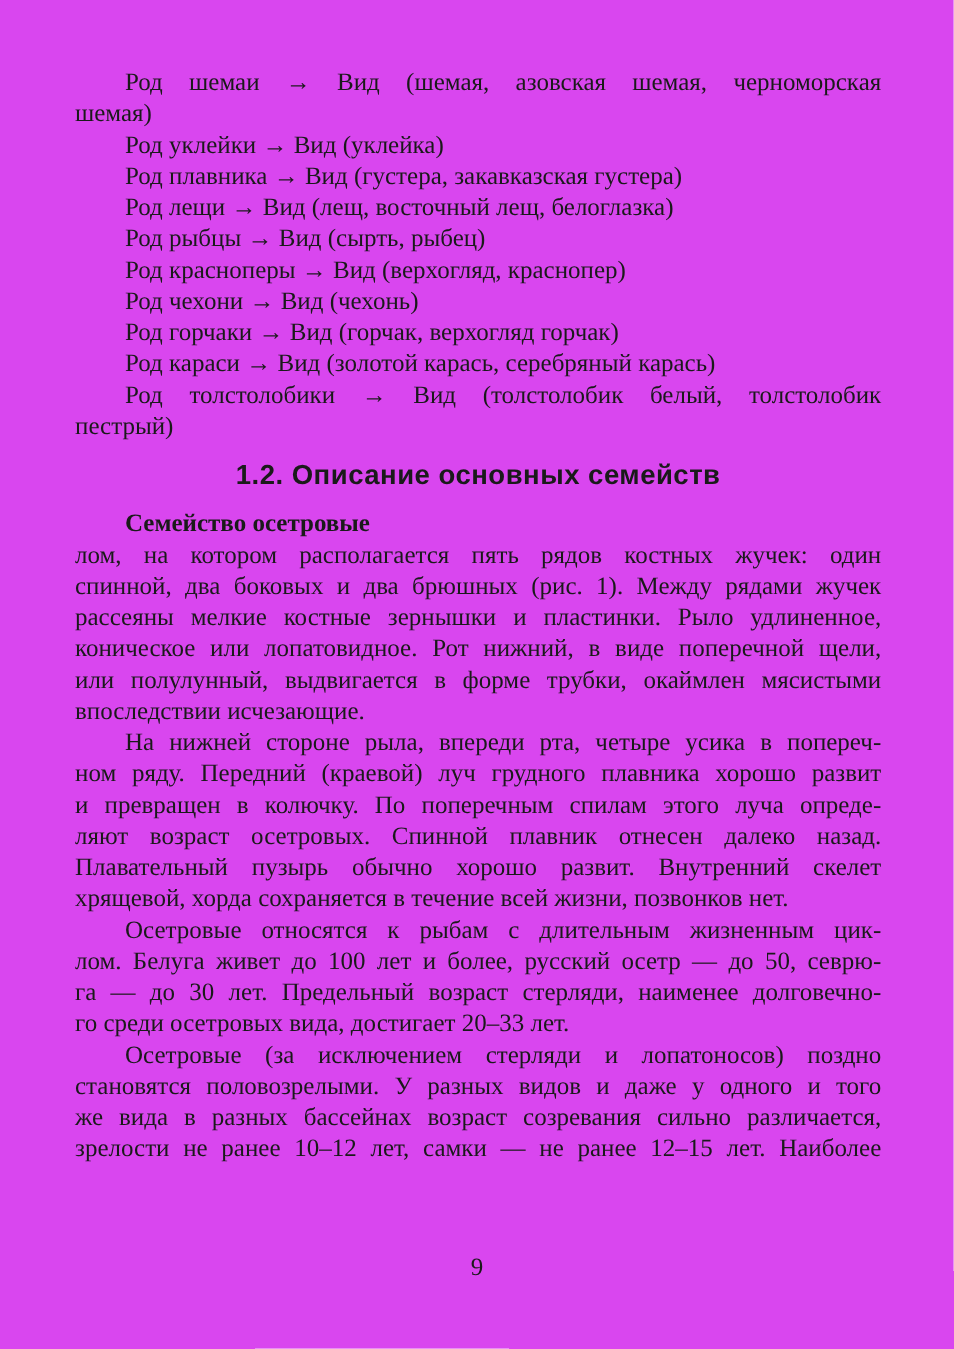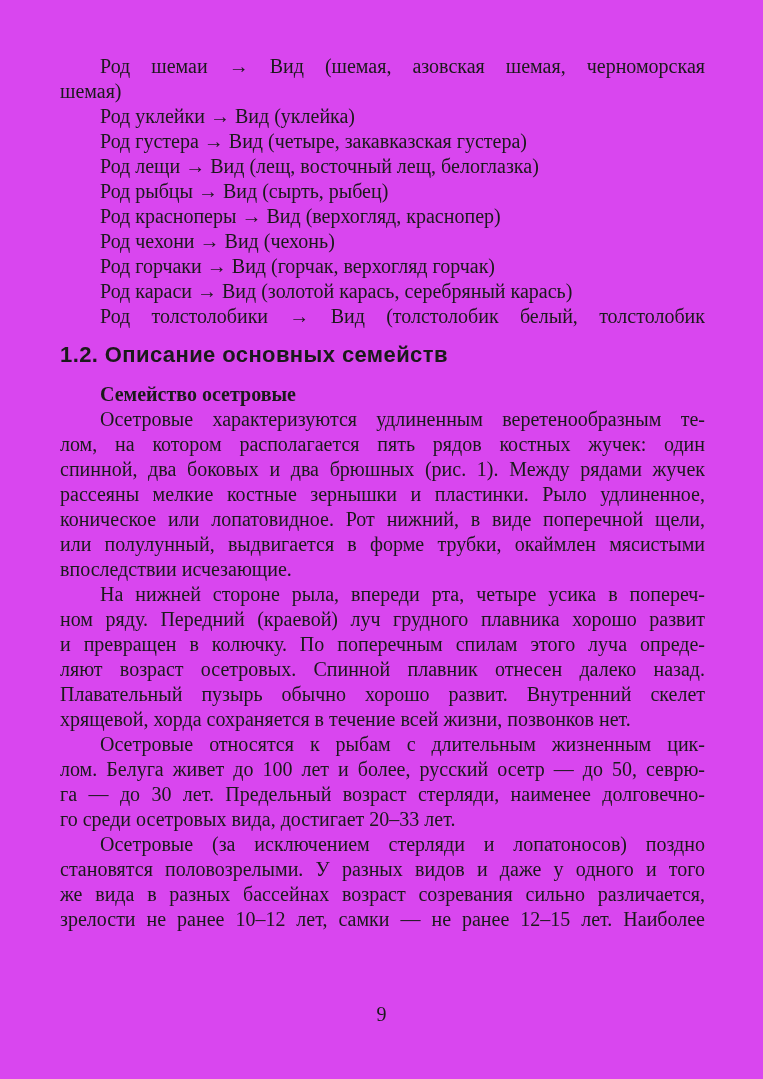--- a/index.html
+++ b/index.html
@@ -19,21 +19,21 @@
     line-height:25px;
   }
   .line{white-space:normal;}
   .just{text-align:justify;text-align-last:justify;}
   .indent{text-indent:40px;}
   .heading{
     font-family:"Liberation Sans", sans-serif;
     font-weight:700;
     font-size:22px;
     line-height:30px;
-    text-align:left;
+    text-align:center;
     letter-spacing:0.4px;
     margin-top:11px;
     margin-bottom:12px;
   }
   .subheading{
     font-weight:700;
     text-indent:40px;
   }
   .pagenum{
     position:absolute;
@@ -49,36 +49,36 @@
 </head>
 <body>
 
 <div class="page">
   <div class="content">
 
     <div>
       <div class="line just indent">Род шемаи → Вид (шемая, азовская шемая, черноморская</div>
       <div class="line">шемая)</div>
       <div class="line indent">Род уклейки → Вид (уклейка)</div>
-      <div class="line indent">Род густера → Вид (четыре, закавказская густера)</div>
+      <div class="line indent">Род плавника → Вид (густера, закавказская густера)</div>
       <div class="line indent">Род лещи → Вид (лещ, восточный лещ, белоглазка)</div>
       <div class="line indent">Род рыбцы → Вид (сырть, рыбец)</div>
       <div class="line indent">Род красноперы → Вид (верхогляд, краснопер)</div>
       <div class="line indent">Род чехони → Вид (чехонь)</div>
       <div class="line indent">Род горчаки → Вид (горчак, верхогляд горчак)</div>
       <div class="line indent">Род караси → Вид (золотой карась, серебряный карась)</div>
       <div class="line just indent">Род толстолобики → Вид (толстолобик белый, толстолобик</div>
+      <div class="line">пестрый)</div>
     </div>
 
     <div class="heading">1.2. Описание основных семейств</div>
 
     <div class="line subheading">Семейство осетровые</div>
 
     <div>
-      <div class="line just indent">Осетровые характеризуются удлиненным веретенообразным те-</div>
       <div class="line just">лом, на котором располагается пять рядов костных жучек: один</div>
       <div class="line just">спинной, два боковых и два брюшных (рис. 1). Между рядами жучек</div>
       <div class="line just">рассеяны мелкие костные зернышки и пластинки. Рыло удлиненное,</div>
       <div class="line just">коническое или лопатовидное. Рот нижний, в виде поперечной щели,</div>
       <div class="line just">или полулунный, выдвигается в форме трубки, окаймлен мясистыми</div>
       <div class="line">впоследствии исчезающие.</div>
     </div>
 
     <div>
       <div class="line just indent">На нижней стороне рыла, впереди рта, четыре усика в попереч-</div>

